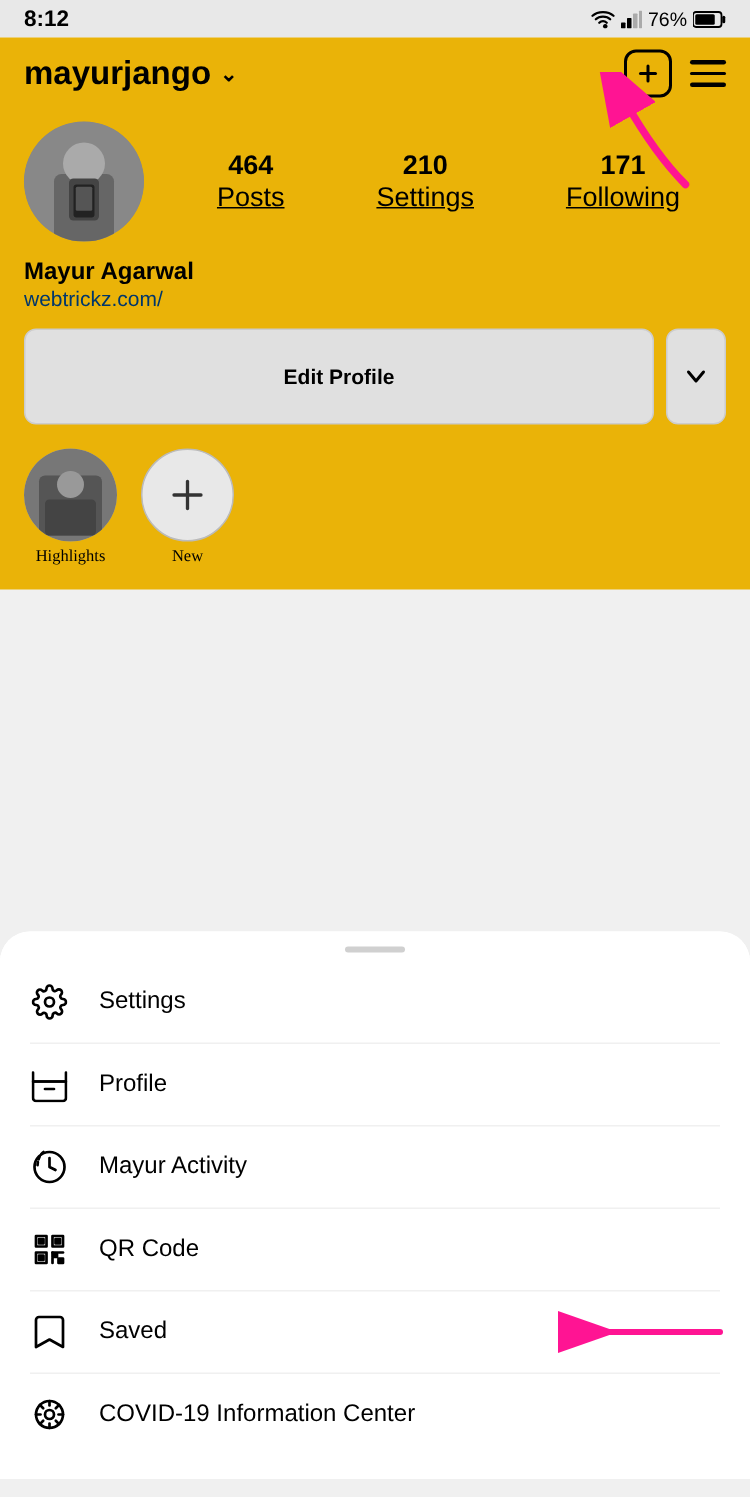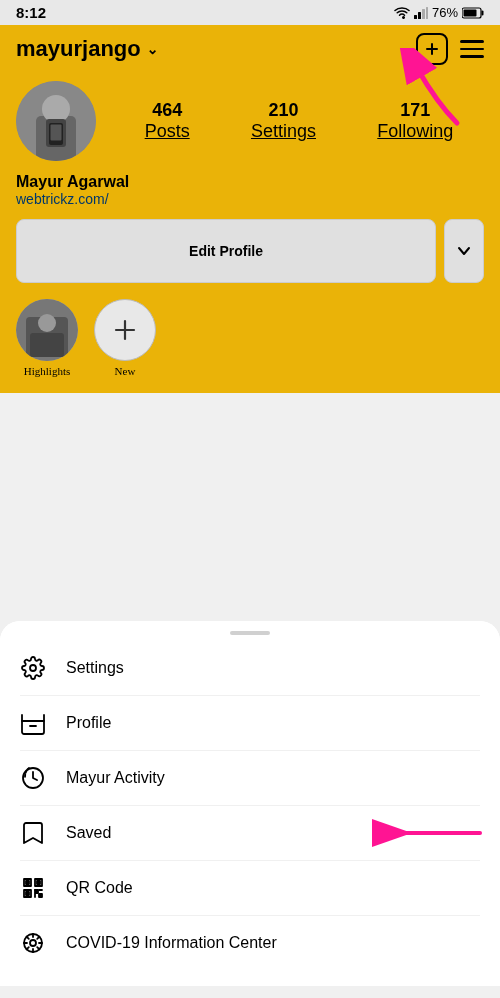--- a/index.html
+++ b/index.html
@@ -446,57 +446,57 @@
       <div class="menu-icon">
         <svg width="24" height="24" viewBox="0 0 24 24" fill="none" stroke="#000" stroke-width="1.8" stroke-linecap="round" stroke-linejoin="round">
           <circle cx="12" cy="12" r="10"></circle>
           <polyline points="12 6 12 12 16 14"></polyline>
           <path d="M8 2 Q 4 5 4 12" stroke="#000" stroke-width="1.8" fill="none" stroke-dasharray="2 2"></path>
         </svg>
       </div>
       <span class="menu-label">Mayur Activity</span>
     </li>
 
-    <li class="menu-list-item" style="position:relative;">
-      <div class="menu-icon">
-        <svg width="22" height="24" viewBox="0 0 22 24" fill="none" stroke="#000" stroke-width="1.8" stroke-linecap="round" stroke-linejoin="round">
-          <path d="M4 2h14a2 2 0 0 1 2 2v18l-9-5-9 5V4a2 2 0 0 1 2-2z"></path>
-        </svg>
-      </div>
-      <span class="menu-label">Saved</span>
-
-      <svg width="120" height="30" viewBox="0 0 120 30" style="position:absolute;right:-10px;top:50%;transform:translateY(-50%);">
-        <defs>
-          <marker id="arrowLeft" markerWidth="10" markerHeight="7" refX="8" refY="3.5" orient="auto">
-            <polygon points="10 0, 0 3.5, 10 7" fill="#FF1493"></polygon>
-          </marker>
-        </defs>
-        <line x1="110" y1="15" x2="10" y2="15" stroke="#FF1493" stroke-width="4" marker-end="url(#arrowLeft)" stroke-linecap="round"></line>
-      </svg>
-    </li>
-
     <li class="menu-list-item">
       <div class="menu-icon">
         <svg width="24" height="24" viewBox="0 0 24 24" fill="none" stroke="#000" stroke-width="1.8" stroke-linecap="round" stroke-linejoin="round">
           <rect x="3" y="3" width="7" height="7"></rect>
           <rect x="14" y="3" width="7" height="7"></rect>
           <rect x="3" y="14" width="7" height="7"></rect>
           <rect x="5" y="5" width="3" height="3" fill="#000"></rect>
           <rect x="16" y="5" width="3" height="3" fill="#000"></rect>
           <rect x="5" y="16" width="3" height="3" fill="#000"></rect>
           <line x1="14" y1="14" x2="14" y2="14"></line>
           <rect x="14" y="14" width="3" height="3" fill="#000"></rect>
           <rect x="18" y="18" width="3" height="3" fill="#000"></rect>
           <line x1="14" y1="18" x2="14" y2="21"></line>
           <line x1="18" y1="14" x2="21" y2="14"></line>
         </svg>
       </div>
       <span class="menu-label">QR Code</span>
     </li>
 
+    <li class="menu-list-item" style="position:relative;">
+      <div class="menu-icon">
+        <svg width="22" height="24" viewBox="0 0 22 24" fill="none" stroke="#000" stroke-width="1.8" stroke-linecap="round" stroke-linejoin="round">
+          <path d="M4 2h14a2 2 0 0 1 2 2v18l-9-5-9 5V4a2 2 0 0 1 2-2z"></path>
+        </svg>
+      </div>
+      <span class="menu-label">Saved</span>
+
+      <svg width="120" height="30" viewBox="0 0 120 30" style="position:absolute;right:-10px;top:50%;transform:translateY(-50%);">
+        <defs>
+          <marker id="arrowLeft" markerWidth="10" markerHeight="7" refX="8" refY="3.5" orient="auto">
+            <polygon points="10 0, 0 3.5, 10 7" fill="#FF1493"></polygon>
+          </marker>
+        </defs>
+        <line x1="110" y1="15" x2="10" y2="15" stroke="#FF1493" stroke-width="4" marker-end="url(#arrowLeft)" stroke-linecap="round"></line>
+      </svg>
+    </li>
+
 
     <li class="menu-list-item" style="border-bottom:none;">
       <div class="menu-icon">
         <svg width="24" height="24" viewBox="0 0 24 24" fill="none" stroke="#000" stroke-width="1.8" stroke-linecap="round" stroke-linejoin="round">
           <circle cx="12" cy="12" r="9"></circle>
           <circle cx="12" cy="12" r="3"></circle>
           <line x1="12" y1="3" x2="12" y2="6"></line>
           <line x1="12" y1="18" x2="12" y2="21"></line>
           <line x1="3" y1="12" x2="6" y2="12"></line>
           <line x1="18" y1="12" x2="21" y2="12"></line>

